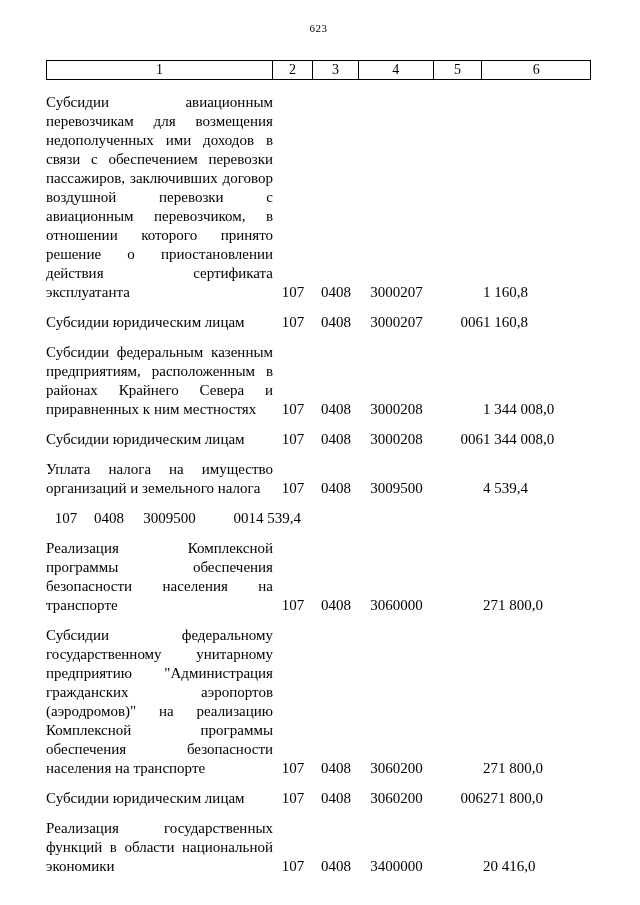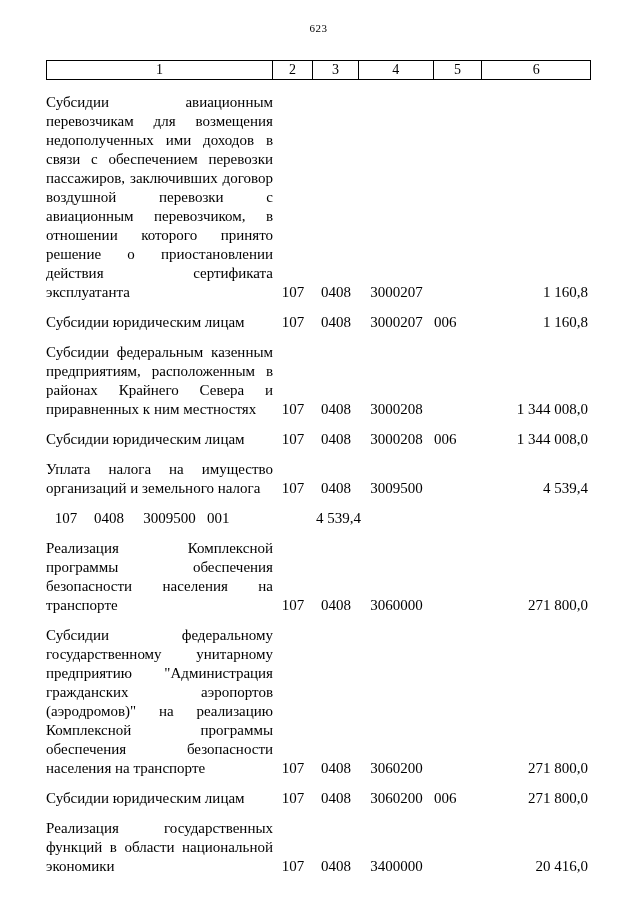--- a/index.html
+++ b/index.html
@@ -59,22 +59,22 @@
   .c { box-sizing: border-box; }
   .c1 {
     width: 227px;
     text-align: justify;
     text-justify: inter-word;
     font-family: Liberation Serif, serif;
   }
   .c2 { width: 40px; text-align: center; }
   .c3 { width: 46px; text-align: center; }
   .c4 { width: 75px; text-align: center; }
-  .c5 { width: 49px; text-align: left; }
-  .c6 { width: 108px; text-align: right; padding-right: 3px; }
+  .c5 { width: 49px; text-align: right; }
+  .c6 { width: 108px; padding-right: 3px; }
 </style>
 </head>
 <body>
 
 <div class="page">
 
   <div class="page-number">623</div>
 
   <div class="thead">
     <div class="hc h1">1</div>

